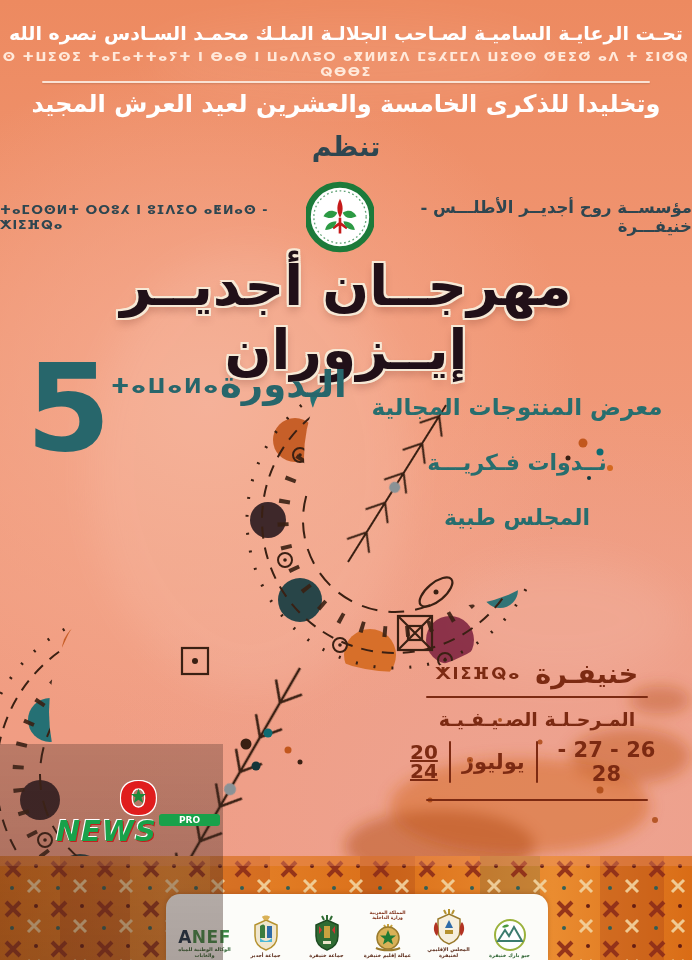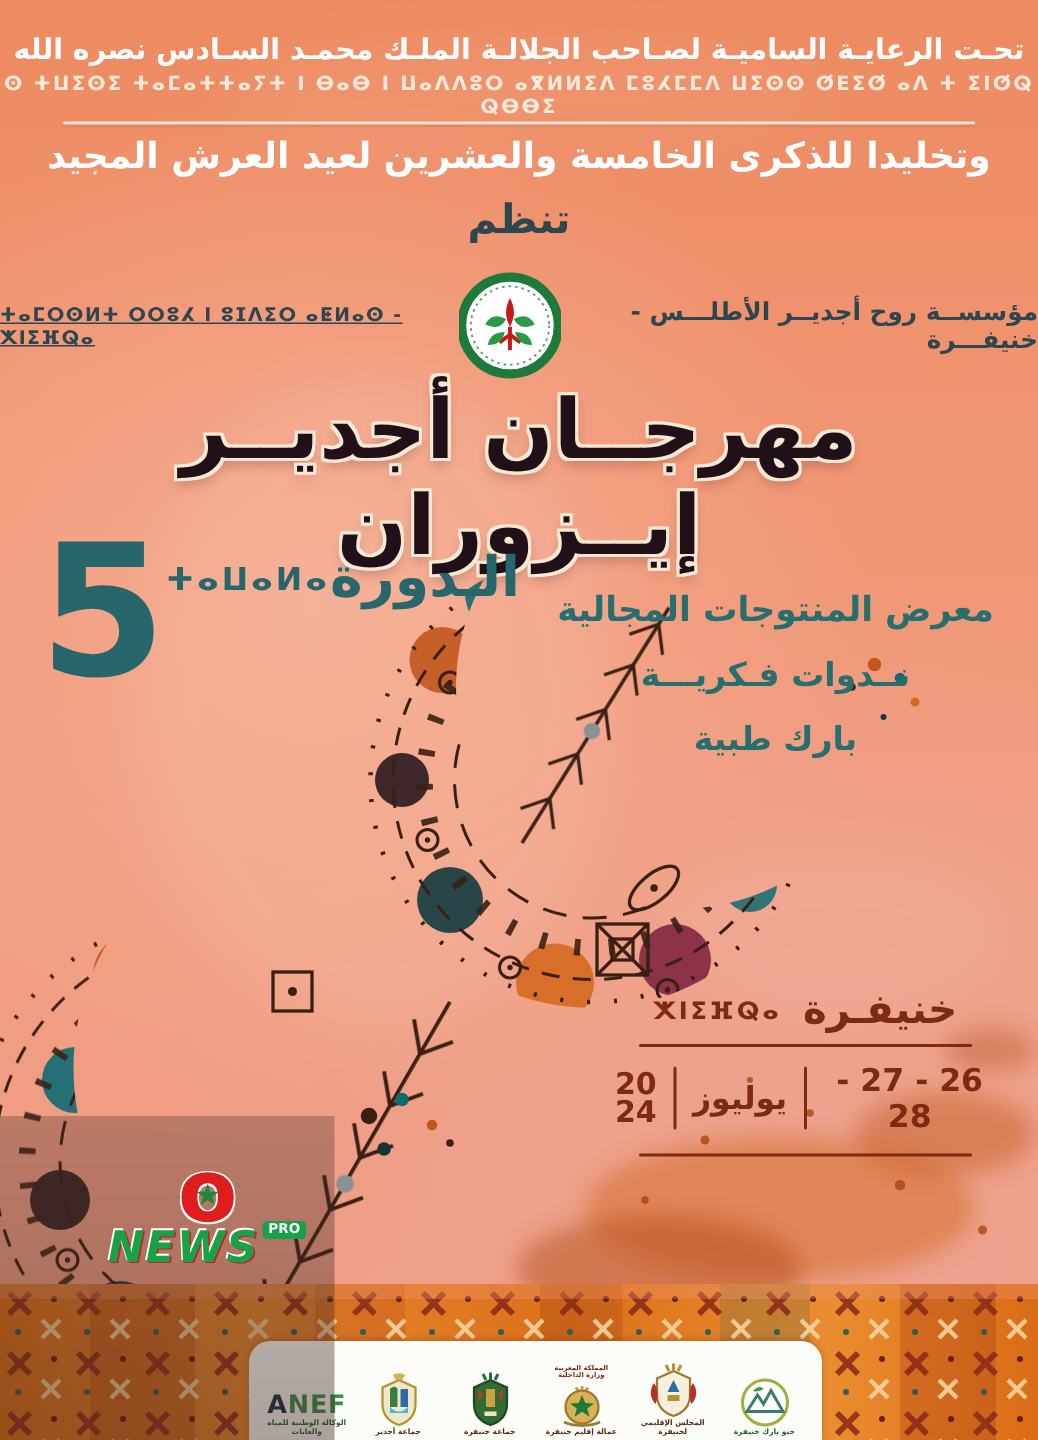--- a/index.html
+++ b/index.html
@@ -14,61 +14,61 @@
   .abs{position:absolute;}
   .ctr{width:100%;text-align:center;}
   
   .l-patronage{top:22px;font-size:19px;font-weight:bold;color:#ffffff;z-index:3;}
   .l-tif{top:49px;font-size:13px;color:#ffe9da;letter-spacing:1.5px;z-index:3;font-weight:bold;}
   .divider1{top:81px;left:42px;width:608px;height:2px;background:#fbe7da;opacity:.95;border-radius:2px;z-index:3;box-shadow:0 1px 2px rgba(0,0,0,.15);}
   .l-anniv{top:90px;font-size:24px;font-weight:bold;color:#ffffff;z-index:3;}
   .l-organizes{top:131px;font-size:27px;font-weight:bold;color:#2e4650;z-index:3;}
   .org-row{top:178px;width:100%;display:flex;align-items:center;justify-content:center;gap:12px;direction:rtl;z-index:3;}
   .org-name{font-size:16.5px;font-weight:bold;color:#2e4650;}
-  .org-tif{font-size:12.5px;font-weight:bold;color:#2e4650;letter-spacing:1px;direction:ltr;text-decoration:underline;}
+  .org-tif{font-size:12.5px;font-weight:bold;color:#2e4650;letter-spacing:1px;direction:ltr;}
   
   .title{top:254px;z-index:3;}
   .title-text{
     display:inline-block;font-size:55px;font-weight:800;color:#211018;direction:rtl;
     text-shadow:-2px -2px 0 #f7e9d6,2px -2px 0 #f7e9d6,-2px 2px 0 #f7e9d6,2px 2px 0 #f7e9d6,
                 -2px 0 0 #f7e9d6,2px 0 0 #f7e9d6,0 -2px 0 #f7e9d6,0 2px 0 #f7e9d6,0 5px 8px rgba(80,20,10,.25);
   }
   
   .edition{left:26px;top:358px;display:flex;direction:rtl;gap:4px;align-items:flex-start;z-index:3;color:#27666b;}
   .ed-col{display:flex;flex-direction:row;align-items:center;padding-top:8px;}
   .ed-label{font-size:37px;font-weight:800;line-height:1.05;}
   .ed-tif{font-size:21px;font-weight:bold;letter-spacing:2px;direction:ltr;margin-top:2px;}
   .ed-num{font-size:122px;font-weight:800;line-height:.82;letter-spacing:-4px;}
   
-  .program{right:2px;top:394px;width:346px;display:flex;flex-direction:column;gap:18px;text-align:center;color:#276e6e;font-weight:800;z-index:3;direction:rtl;}
+  .program{right:2px;top:394px;width:346px;display:flex;flex-direction:column;gap:30px;text-align:center;color:#276e6e;font-weight:800;z-index:3;direction:rtl;}
   .program .pi1{font-size:23px;}
   .program .pi2{font-size:22px;}
   .program .pi3{font-size:22px;}
   
   .loc{right:28px;top:658px;width:254px;text-align:center;color:#7c2a12;z-index:3;}
   .loc-row{display:flex;justify-content:center;align-items:center;gap:14px;direction:rtl;}
   .loc-city{font-size:27px;font-weight:800;text-align:center;}
   .loc-tif{font-size:16px;font-weight:700;letter-spacing:2px;direction:ltr;}
   .loc-div{height:2px;background:#7c2a12;margin:7px 16px;border-radius:2px;}
   .phase{font-size:19px;font-weight:800;letter-spacing:1px;padding:3px 0 5px;}
   .date-row{display:flex;justify-content:center;align-items:center;gap:11px;direction:rtl;padding:3px 0 6px;}
   .d-days{font-size:21px;font-weight:800;direction:rtl;}
   .d-month{font-size:21px;font-weight:800;}
   .d-bar{width:2.5px;height:42px;background:#7c2a12;border-radius:2px;}
-  .d-year{display:flex;flex-direction:column;line-height:.95;font-size:20px;font-weight:800;direction:ltr;}
+  .d-year{display:flex;flex-direction:column;line-height:.95;font-size:20px;font-weight:800;direction:ltr;text-decoration:underline;}
   
   .olla{left:48px;top:768px;width:180px;z-index:6;text-align:center;direction:ltr;}
   .olla-word{font-size:58px;font-weight:800;color:#e01d1d;line-height:.9;letter-spacing:-1px;
     text-shadow:-1px -1px 0 #fff,1px -1px 0 #fff,-1px 1px 0 #fff,1px 1px 0 #fff;}
   .olla-o{position:relative;display:inline-block;}
   .olla-star{position:absolute;left:50%;top:54%;transform:translate(-50%,-50%);font-size:20px;color:#1b8a3a;text-shadow:none;line-height:1;}
   .olla-sub{margin-top:-6px;display:flex;align-items:flex-start;justify-content:center;gap:2px;}
   .olla-news{font-size:29px;font-weight:800;font-style:italic;color:#19a14a;letter-spacing:1px;
     text-shadow:-1px -1px 0 #fff,1px 1px 0 #c52020;}
-  .olla-pro{font-size:9px;font-weight:800;color:#ffffff;background:#19a14a;border-radius:3px;padding:1px 4px;margin-bottom:4px;}
+  .olla-pro{font-size:9px;font-weight:800;color:#ffffff;background:#19a14a;border-radius:3px;padding:1px 20px;margin-bottom:4px;}
   
   .shadow-ovl{left:0;top:744px;width:223px;height:216px;background:linear-gradient(rgba(66,42,36,.30),rgba(60,38,32,.42));z-index:5;pointer-events:none;}
   
   .carpet{left:0;top:856px;width:692px;height:104px;z-index:2;}
   
   .strip{left:166px;top:894px;width:382px;height:66px;background:#fcfcf9;border-radius:14px 14px 0 0;z-index:4;
     display:flex;align-items:center;justify-content:space-around;padding:3px 8px;box-shadow:0 -1px 4px rgba(90,40,20,.25);}
   .partner{display:flex;flex-direction:column;align-items:center;justify-content:flex-end;width:60px;height:62px;gap:1px;}
   .p-head{font-size:4.5px;line-height:1.15;color:#7c2a12;font-weight:bold;text-align:center;}
   .p-cap{font-size:5px;line-height:1.1;color:#5a2a18;font-weight:bold;text-align:center;max-width:58px;}
@@ -225,29 +225,30 @@
     <div class="ed-col">
       <span class="ed-label">الـدورة</span>
       <span class="ed-tif">ⵜⴰⵡⴰⵍⴰ</span>
     </div>
     <span class="ed-num">5</span>
   </div>
 
   <div class="abs program">
     <span class="pi1">معرض المنتوجات المجالية</span>
     <span class="pi2">نــدوات فـكريـــة</span>
-    <span class="pi3">بارك طبية</span>
+    <span class="pi3">المجلس طبية</span>
   </div>
 
   <div class="abs loc">
     <div class="loc-row">
       <span class="loc-city">خنيفـرة</span>
       <span class="loc-tif">ⵅⵏⵉⴼⵕⴰ</span>
     </div>
     <div class="loc-div"></div>
+    <div class="phase">المـرحـلـة الصـيـفـيـة</div>
     <div class="date-row">
       <span class="d-days">26 - 27 - 28</span>
       <span class="d-bar"></span>
       <span class="d-month">يوليوز</span>
       <span class="d-bar"></span>
       <span class="d-year">
         <span>20</span>
         <span>24</span>
       </span>
     </div>

